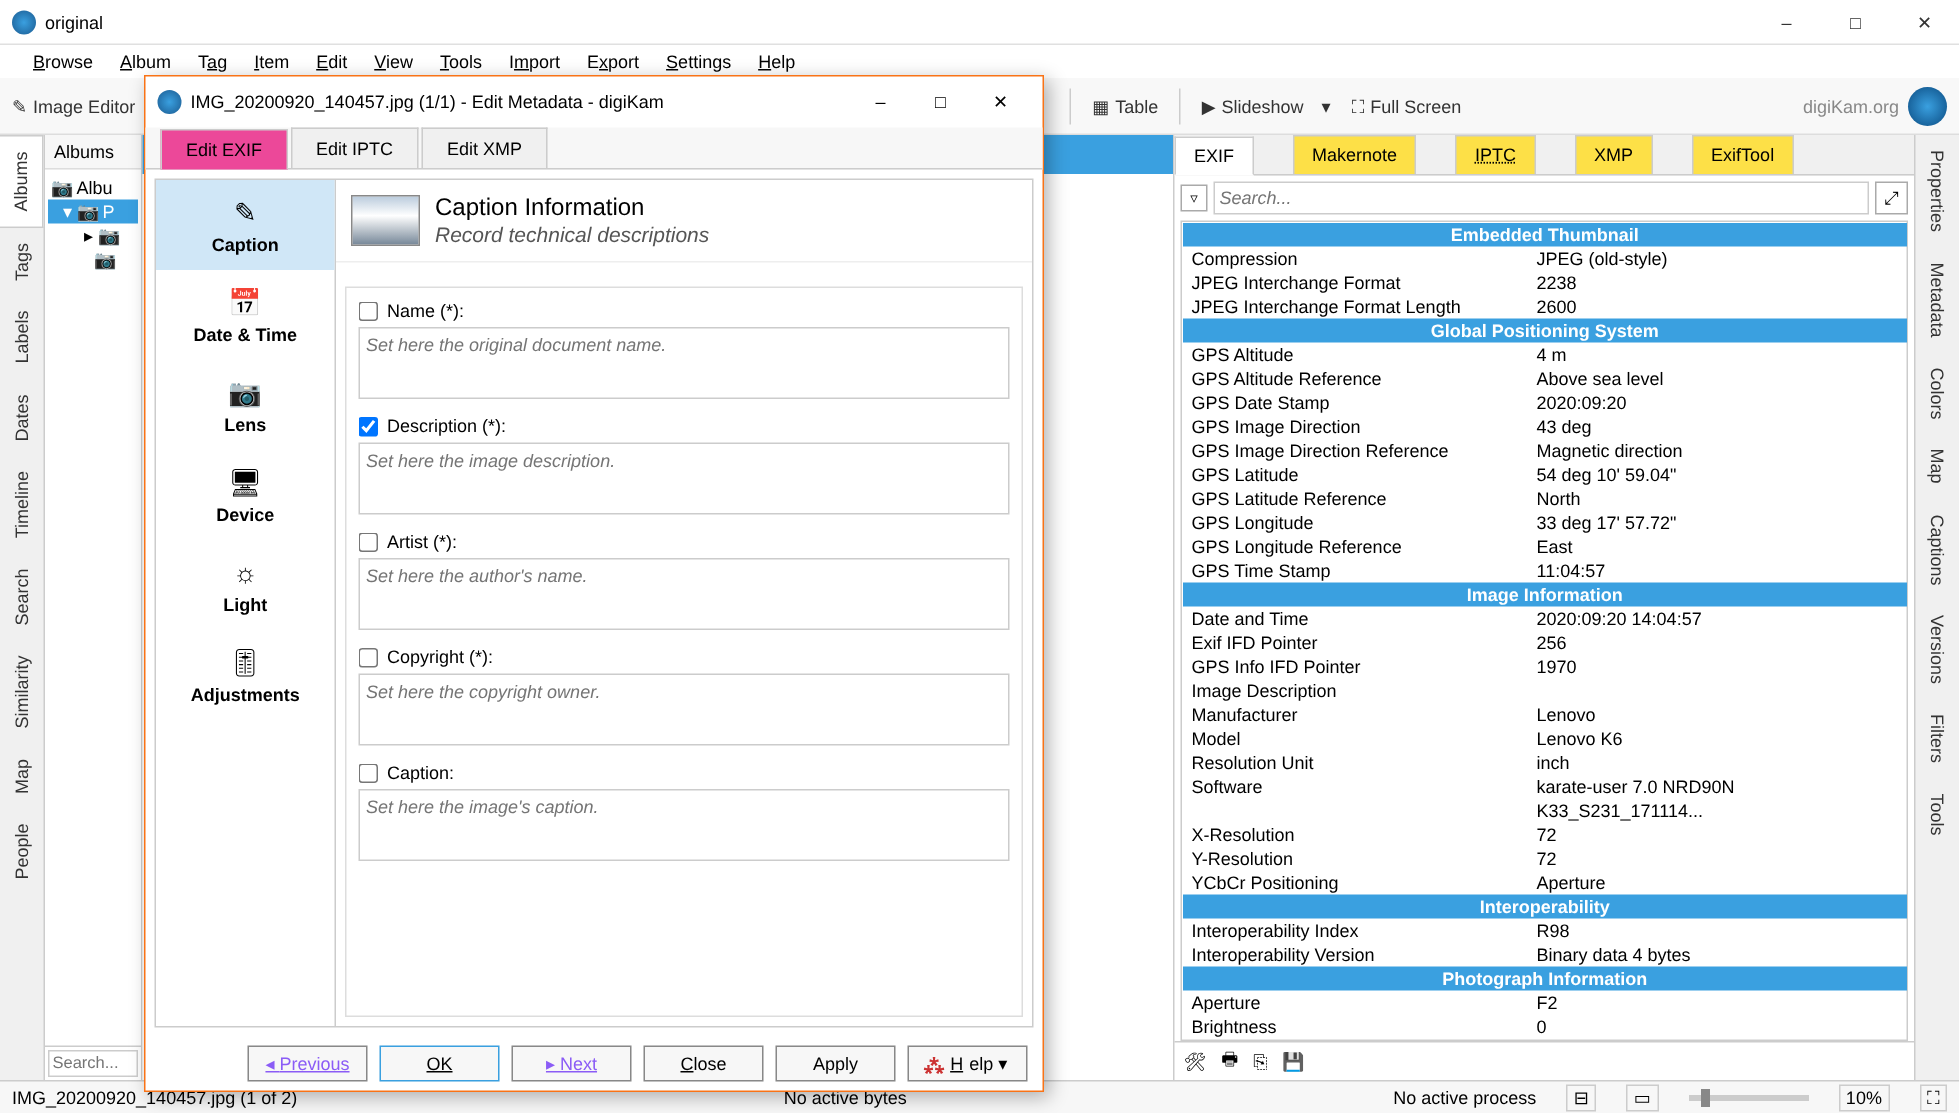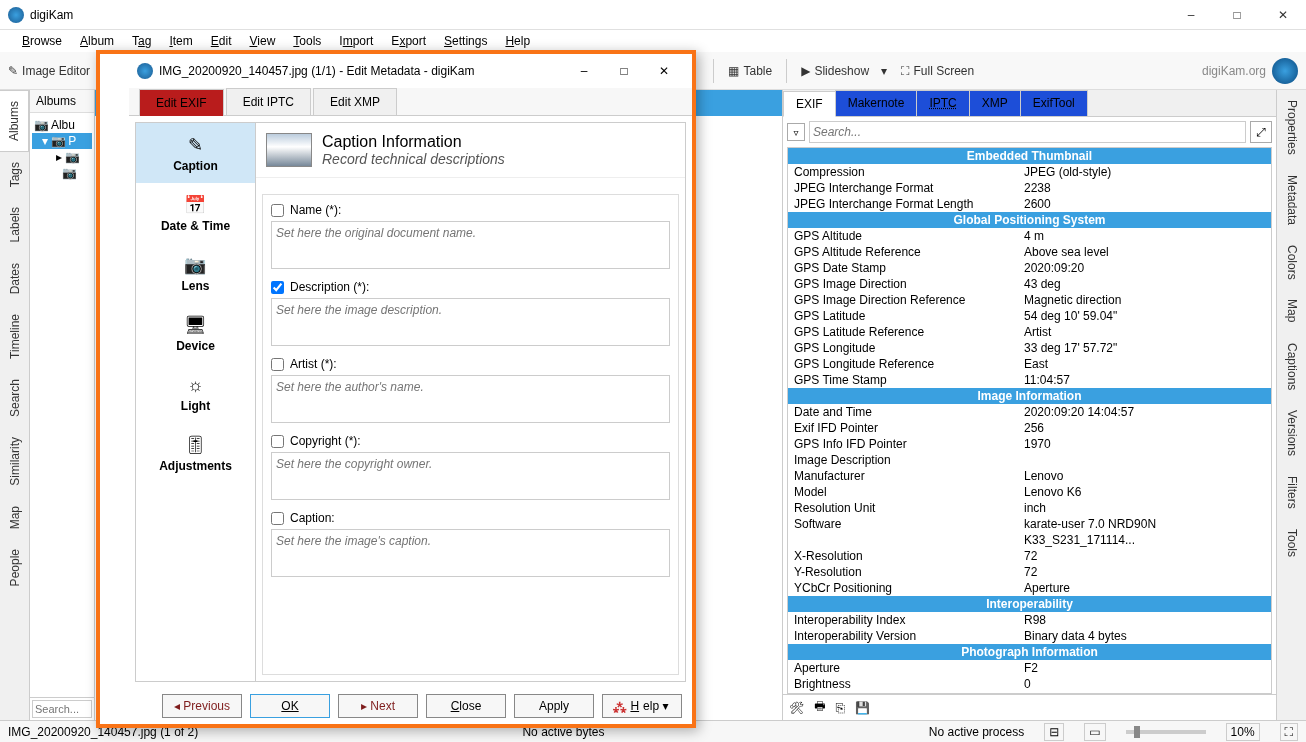--- a/index.html
+++ b/index.html
@@ -30,77 +30,77 @@
 .albumpanel .phead{padding:4px 6px; border-bottom:1px solid #ddd; background:#f7f7f7;}
 .albumpanel .tree{flex:1; padding:4px 2px; overflow:hidden; font-size:11px;}
 .albumpanel .tree .trow{display:flex; align-items:center; gap:2px; padding:1px 2px;}
 .albumpanel .search{border-top:1px solid #ccc; padding:2px;}
 .albumpanel .search input{width:100%; border:1px solid #ccc; padding:2px; font-size:11px;}
 
 .center { flex:1; background:#fff; position:relative;}
 .center .bluebar{position:absolute; top:0; left:0; right:0; height:26px; background:#3aa0e0;}
 
 .rightpanel { width: 494px; background:#fff; border-left:1px solid #ccc; display:flex; flex-direction:column;}
-.rtabs { display:flex; border-bottom:1px solid #ccc; background:#f0f0f0;}
-.rtabs .rtab{ padding:5px 12px; border:1px solid #ccc; border-bottom:none; background:#1d4ed8; margin-right:-1px; cursor:default;}
+.rtabs { display:flex; border-bottom:1px solid #ccc; background:#f0f0f0;gap:27px;}
+.rtabs .rtab{ padding:5px 12px; border:1px solid #ccc; border-bottom:none; background:#fde047; margin-right:-1px; cursor:default;}
 .rtabs .rtab.active{background:#fff; border-bottom:1px solid #fff; position:relative; top:1px;}
 .rsearch{display:flex; align-items:center; padding:4px; gap:4px;}
 .rsearch .funnel{width:18px;height:18px;border:1px solid #aaa;display:flex;align-items:center;justify-content:center;font-size:10px;}
 .rsearch input{flex:1; border:1px solid #ccc; padding:3px; font-style:italic; color:#888;}
 .rsearch .expand{width:22px;height:22px;border:1px solid #aaa;display:flex;align-items:center;justify-content:center;}
 .mdata { flex:1; overflow-y:auto; border:1px solid #ccc; margin:0 4px;}
 .mdata .sect{background:#3aa0e0; color:#fff; text-align:center; font-weight:600; padding:1px;}
 .mdata .row{display:flex; padding:0px 6px; line-height:16px;}
 .mdata .row .k{width:230px;}
 .mdata .row .v{flex:1;}
 .rfoot{height:26px;border-top:1px solid #ccc;display:flex;align-items:center;padding:0 6px;gap:10px;}
 
 .rightvtabs { width:30px; background:#f0f0f0; display:flex; flex-direction:column; border-left:1px solid #ccc;}
 .rightvtabs .vtab { writing-mode:vertical-rl; padding:10px 4px; display:flex; align-items:center; gap:4px; cursor:default; color:#333;}
 
 .statusbar{position:absolute; bottom:0; left:0; right:0; height:22px; background:#f7f7f7; border-top:1px solid #ccc; display:flex; align-items:center; padding:0 8px; gap:20px; font-size:11px;}
 .statusbar .sp{flex:1;}
 .statusbar .sctl{display:flex;align-items:center;gap:4px;border:1px solid #ccc;padding:1px 4px;}
 
 
-.dialog { position:absolute; left:96px; top:50px; width:600px; height:678px; background:#fff; border:4px solid #f97316; box-shadow:3px 3px 12px rgba(0,0,0,.3); display:flex; flex-direction:column;padding-left:29px;}
+.dialog { position:absolute; left:96px; top:50px; width:600px; height:678px; background:#fff; border:1px solid #f97316; box-shadow:3px 3px 12px rgba(0,0,0,.3); display:flex; flex-direction:column;}
 .dialog .dtitle{height:34px;display:flex;align-items:center;padding:0 8px;}
 .dialog .dtitle .dicon{width:16px;height:16px;background:radial-gradient(circle,#3aa0e0,#1a5a90);border-radius:50%;margin-right:6px;}
 .dialog .dtitle .dtx{flex:1;}
 .dialog .dtitle .dwinbtn{width:40px;height:30px;display:flex;align-items:center;justify-content:center;}
 .dialog .dtabs{display:flex;border-bottom:1px solid #ccc;background:#f7f7f7; padding-left:10px;}
 .dialog .dtabs .dtab{padding:6px 16px;border:1px solid #ccc;border-bottom:none;background:#f0f0f0;margin-right:2px;}
-.dialog .dtabs .dtab.active{background:#b91c1c;position:relative;top:1px;}
+.dialog .dtabs .dtab.active{background:#ec4899;position:relative;top:1px;}
 .dialog .dbody{flex:1;display:flex;border:1px solid #ccc;margin:6px;}
 .dialog .dside{width:120px;border-right:1px solid #ccc;display:flex;flex-direction:column;}
 .dialog .dside .dsitem{display:flex;flex-direction:column;align-items:center;gap:2px;padding:10px 4px;cursor:default;}
 .dialog .dside .dsitem.active{background:#d0e7f7;}
 .dialog .dside .dsicon{width:24px;height:24px;display:flex;align-items:center;justify-content:center;font-size:18px;}
 .dialog .dmain{flex:1;display:flex;flex-direction:column;gap:10px;}
 .dialog .dhdr{display:flex;align-items:center;gap:10px;padding:10px;border-bottom:1px solid #eee;}
 .dialog .dhdr .thumb{width:46px;height:34px;background:linear-gradient(#bcd,#fff 40%,#789);border:1px solid #888;}
 .dialog .dhdr .ht{font-size:16px;}
 .dialog .dhdr .hs{font-style:italic;color:#555;font-size:14px;}
 .dialog .dform{flex:1;overflow-y:auto;padding:8px;border:1px solid #ddd;margin:6px;}
 .dialog .dform .dfitem{margin-bottom:8px;}
 .dialog .dform label{display:flex;align-items:center;gap:6px;margin-bottom:4px;}
 .dialog .dform textarea{width:100%;height:48px;border:1px solid #ccc;padding:4px;font-style:italic;color:#888;resize:none;}
 .dialog .dfoot{height:36px;display:flex;align-items:center;justify-content:flex-end;gap:8px;padding:0 10px;}
 .dialog .dfoot button{min-width:80px;height:24px;border:1px solid #888;background:#f7f7f7;padding:0 10px;}
 .dialog .dfoot button.primary{border:1px solid #3aa0e0;}
 .dialog .dfoot .helpbtn{display:flex;align-items:center;gap:4px;}
 .dialog .dfoot .hred{color:#c33;font-weight:bold;}
-.dialog .dfoot button:disabled{color:#7f1d1d;}
+.dialog .dfoot button:disabled{color:#8b5cf6;text-decoration:underline;}
 </style>
 </head>
 <body>
 
 <div class="titlebar">
   <div class="app-icon"></div>
-  <div class="title">digiKam</div>
+  <div class="title">original</div>
   <div class="winbtn">–</div>
   <div class="winbtn">□</div>
   <div class="winbtn">✕</div>
 </div>
 
 <div class="menubar">
   <span><u>B</u>rowse</span>
   <span><u>A</u>lbum</span>
   <span>T<u>a</u>g</span>
   <span><u>I</u>tem</span>
@@ -237,21 +237,21 @@
         <div class="row">
           <div class="k">GPS Image Direction Reference</div>
           <div class="v">Magnetic direction</div>
         </div>
         <div class="row">
           <div class="k">GPS Latitude</div>
           <div class="v">54 deg 10' 59.04"</div>
         </div>
         <div class="row">
           <div class="k">GPS Latitude Reference</div>
-          <div class="v">Artist</div>
+          <div class="v">North</div>
         </div>
         <div class="row">
           <div class="k">GPS Longitude</div>
           <div class="v">33 deg 17' 57.72"</div>
         </div>
         <div class="row">
           <div class="k">GPS Longitude Reference</div>
           <div class="v">East</div>
         </div>
         <div class="row">

